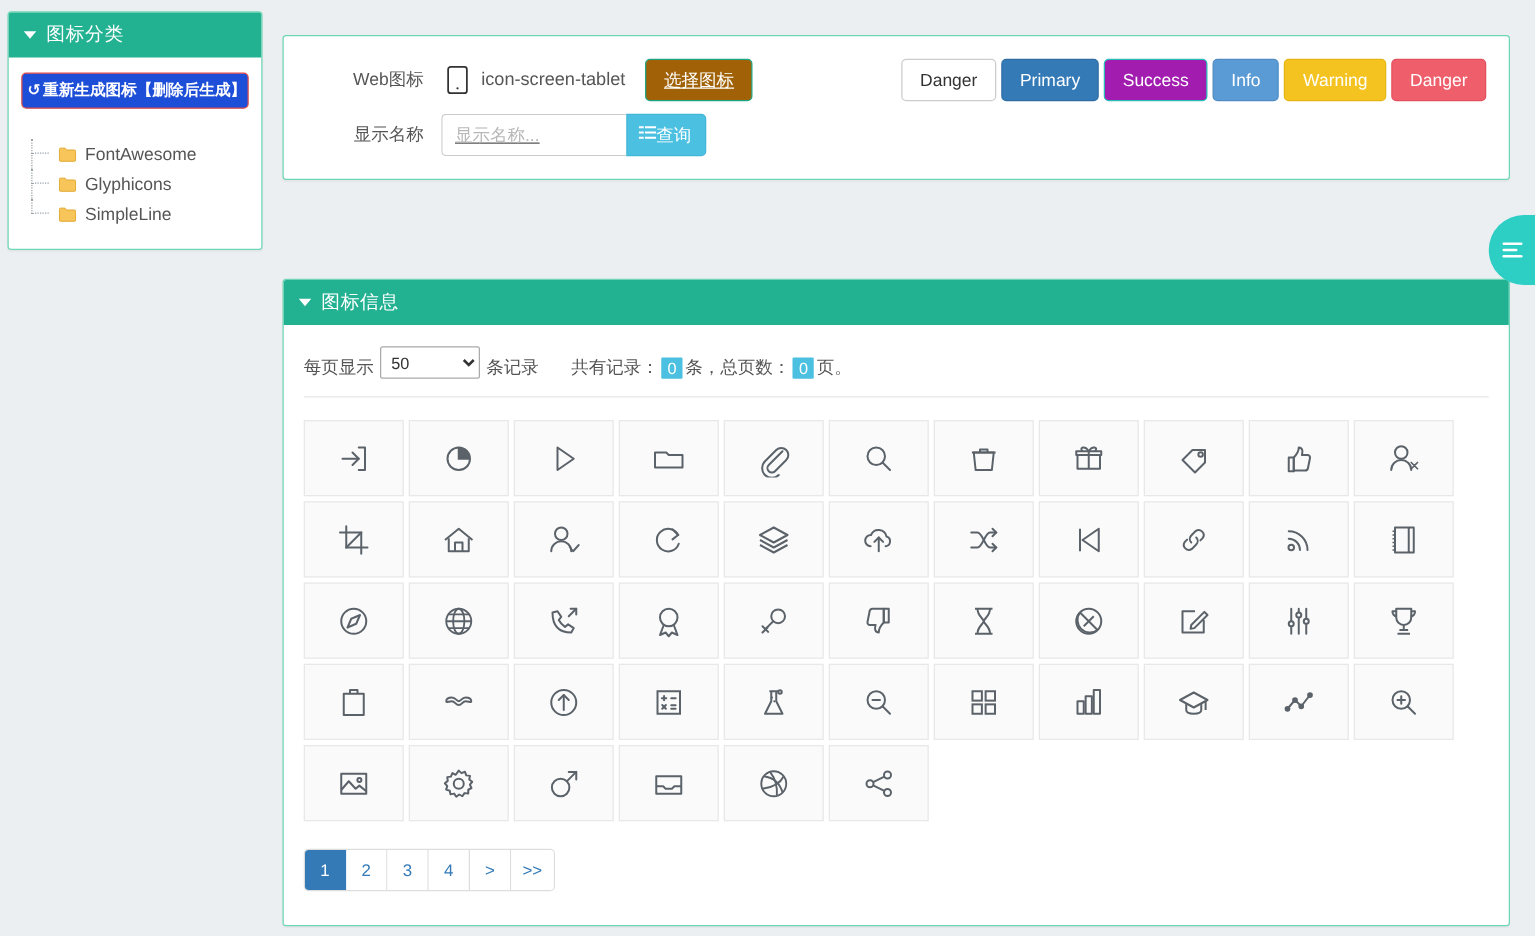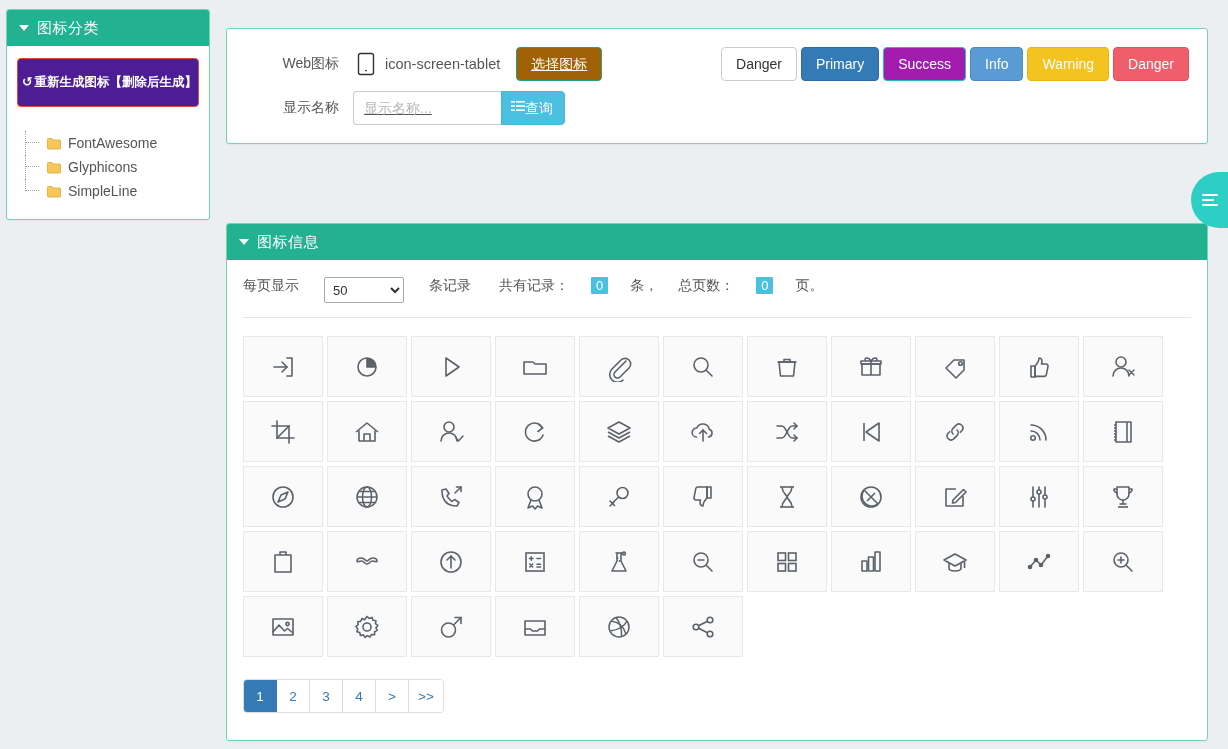--- a/index.html
+++ b/index.html
@@ -49,26 +49,26 @@
     margin-right: 2px;
   }
   .panel-body { padding: 12px 14px; }
 
   
   #sidebar { left: 6px; top: 9px; width: 204px; }
   #sidebar .panel-body { padding: 12px 10px 16px 10px; }
   .regen-btn {
     display: block;
     width: 100%;
-    background: #4c1d95;
+    background: #1d4ed8;
     border: 1px solid #e04b48;
     color: #fff;
     font-size: 12.5px;
     font-weight: bold;
-    padding: 15px 4px;
+    padding: 5px 4px;
     border-radius: 4px;
     text-align: center;
     cursor: pointer;
     white-space: nowrap;
     overflow: hidden;
   }
   .regen-btn .rotate-icon { margin-right: 2px; }
   .tree { margin-top: 24px; padding-left: 6px; }
   .tree-item {
     display: flex;
@@ -179,24 +179,24 @@
     align-items: center;
     gap: 0;
     line-height: 18px;
   }
 
   
   #info-panel { left: 226px; top: 223px; width: 982px; height: 518px; }
   #info-panel .panel-body { padding: 14px 16px 10px 16px; }
   .toolbar-line {
     display: flex;
-    align-items: flex-start;
+    align-items: flex-end;
     font-size: 14px;
     color: #555;
-    gap: 20px;
+    gap: 0;
     padding: 3px 0 14px 0;
   }
   .page-select {
     height: 26px;
     border: 1px solid #aaa;
     border-radius: 2px;
     padding: 1px 4px;
     font-size: 13px;
     color: #333;
     background: #fff;
@@ -377,21 +377,21 @@
       <span>图标信息</span>
     </div>
     <div class="panel-body">
 
       <div class="toolbar-line">
         <span>每页显示</span>
         <select class="page-select">
           <option>50</option>
         </select>
         <span>条记录</span>
-        <span style="margin-left:8px;">共有记录：</span>
+        <span style="margin-left:26px;">共有记录：</span>
         <span class="hl">0</span>
         <span>条，</span>
         <span>总页数：</span>
         <span class="hl">0</span>
         <span>页。</span>
       </div>
 
       <div class="sep-line"></div>
 
       <div class="icon-grid">

